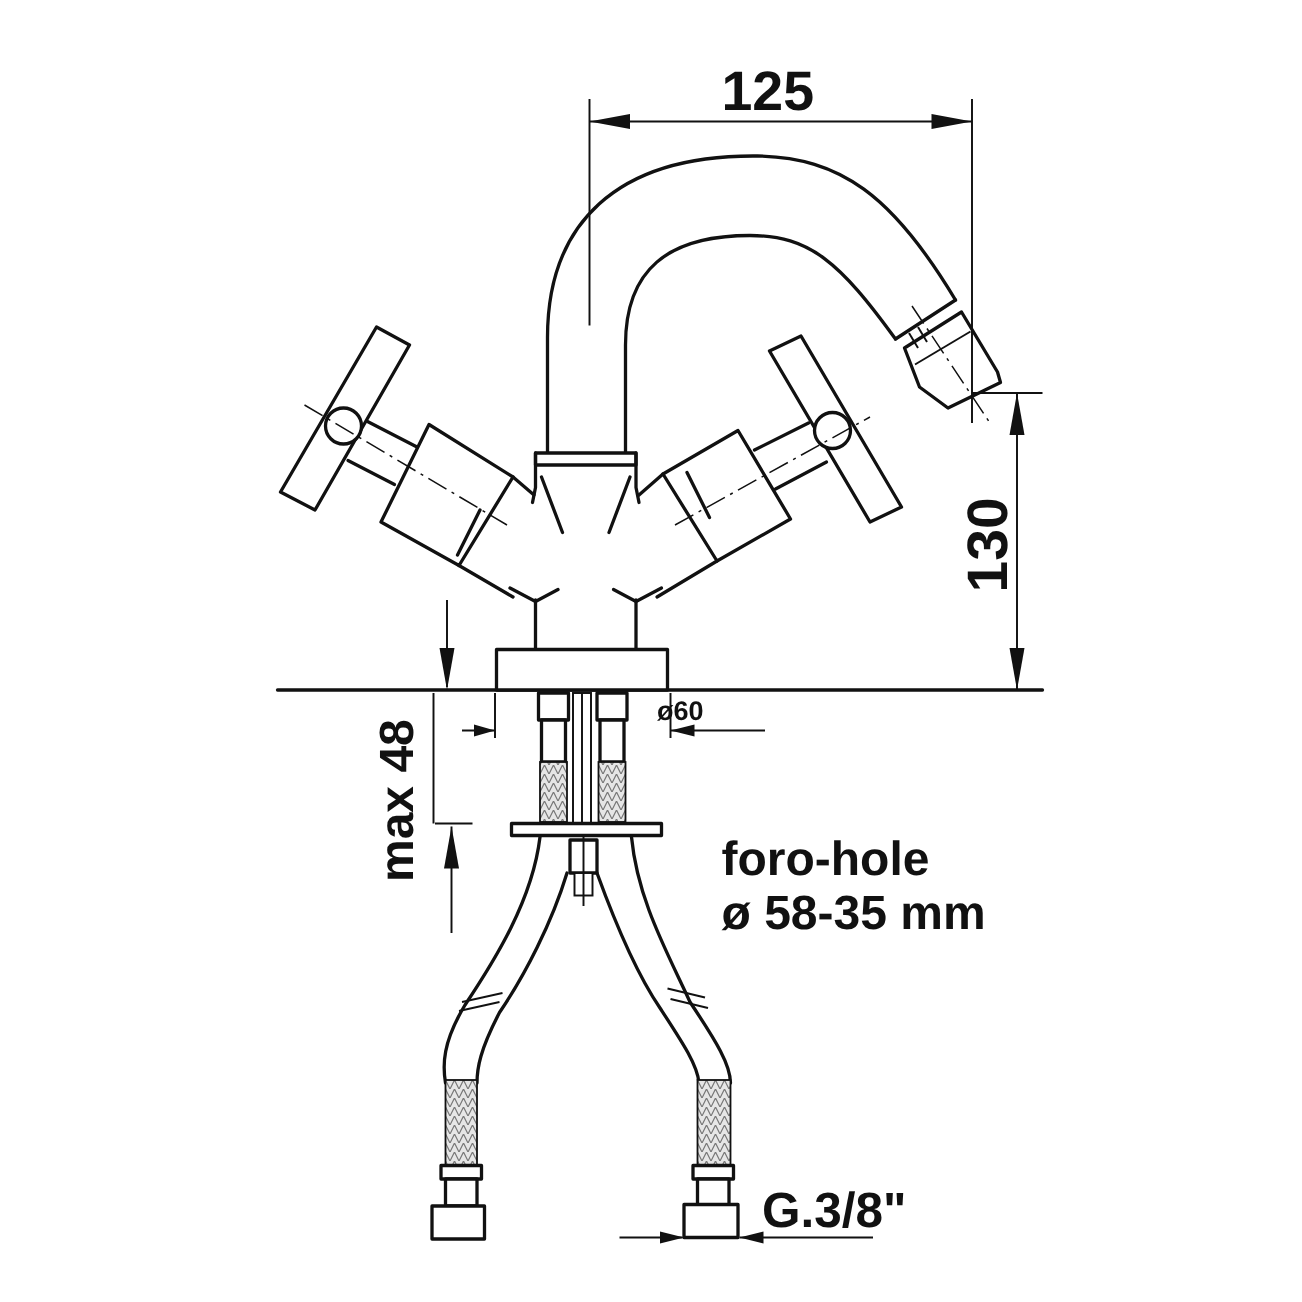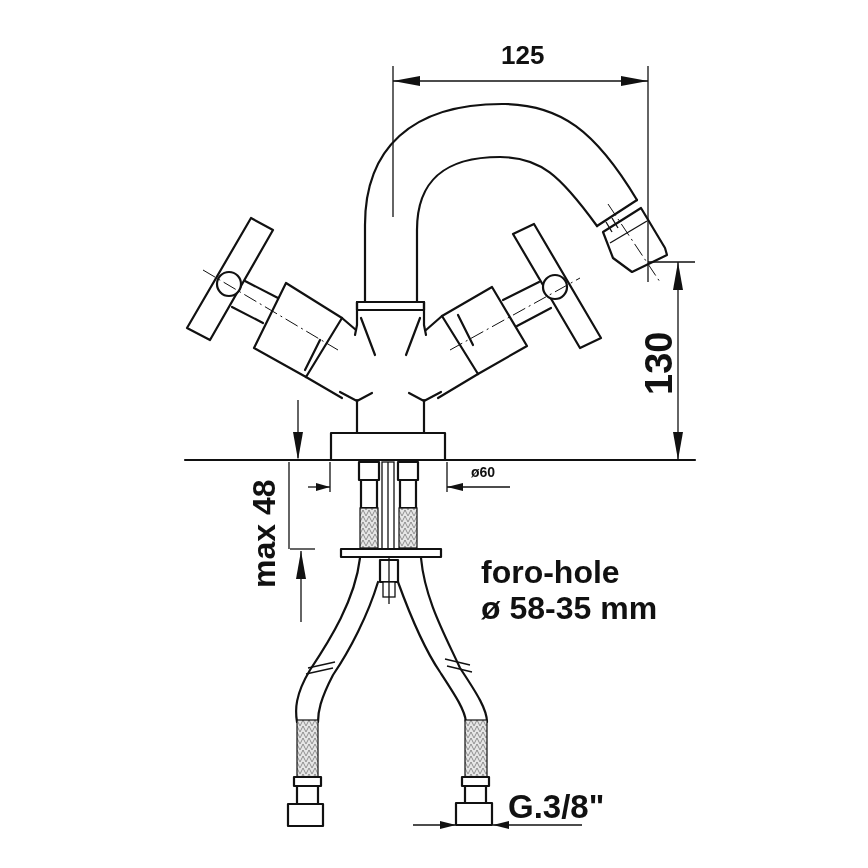--- a/index.html
+++ b/index.html
@@ -4,25 +4,25 @@
 <style>
   html, body { margin: 0; padding: 0; background: #ffffff; }
   body { width: 868px; height: 868px; overflow: hidden; position: relative; font-family: "Liberation Sans", sans-serif; }
   #drawing { position: absolute; left: 0; top: 0; width: 868px; height: 868px; }
   .ln { stroke: #111; stroke-width: 2.2; fill: none; stroke-linecap: round; stroke-linejoin: round; }
   .thin { stroke: #111; stroke-width: 1.3; fill: none; }
   .center { stroke: #111; stroke-width: 1; fill: none; stroke-dasharray: 14 4 2 4; }
   .fillw { fill: #fff; }
   .arrow { fill: #111; stroke: none; }
   .lbl { position: absolute; color: #111; font-weight: bold; white-space: nowrap; line-height: 1; }
-  .dim-125 { left: 501px; top: 42px; font-size: 26px; }
+  .dim-125 { left: 481px; top: 42px; font-size: 37px; }
   .dim-130 { left: 626px; top: 340px; font-size: 38px; transform-origin: left top; transform: rotate(-90deg); }
   .dim-130 { left: 640px; top: 395px; }
   .dim-48 { left: 248px; top: 588px; font-size: 32px; transform-origin: left top; transform: rotate(-90deg); }
-  .dim-60 { left: 471px; top: 465px; font-size: 14px; }
+  .dim-60 { left: 438px; top: 465px; font-size: 18px; }
   .hole1 { left: 481px; top: 556px; font-size: 32px; }
   .hole2 { left: 481px; top: 592px; font-size: 32px; }
   .thread { left: 508px; top: 790px; font-size: 33px; }
   .hatch { fill: url(#braid); stroke: #111; stroke-width: 1.2; }
 </style>
 </head>
 <body>
 
 <svg id="drawing" viewBox="0 0 868 868" xmlns="http://www.w3.org/2000/svg">
   <defs>

